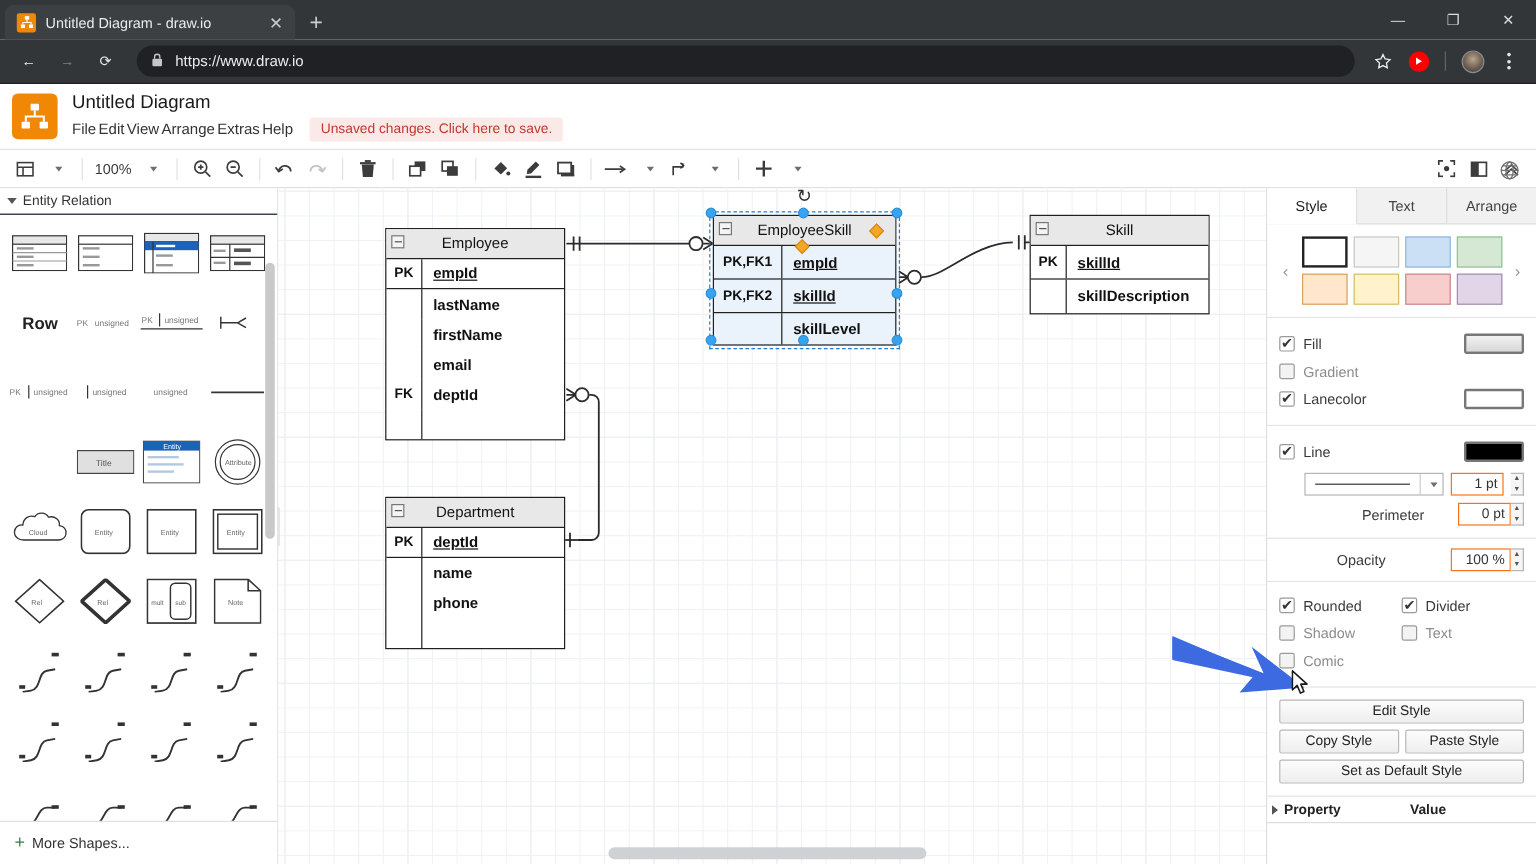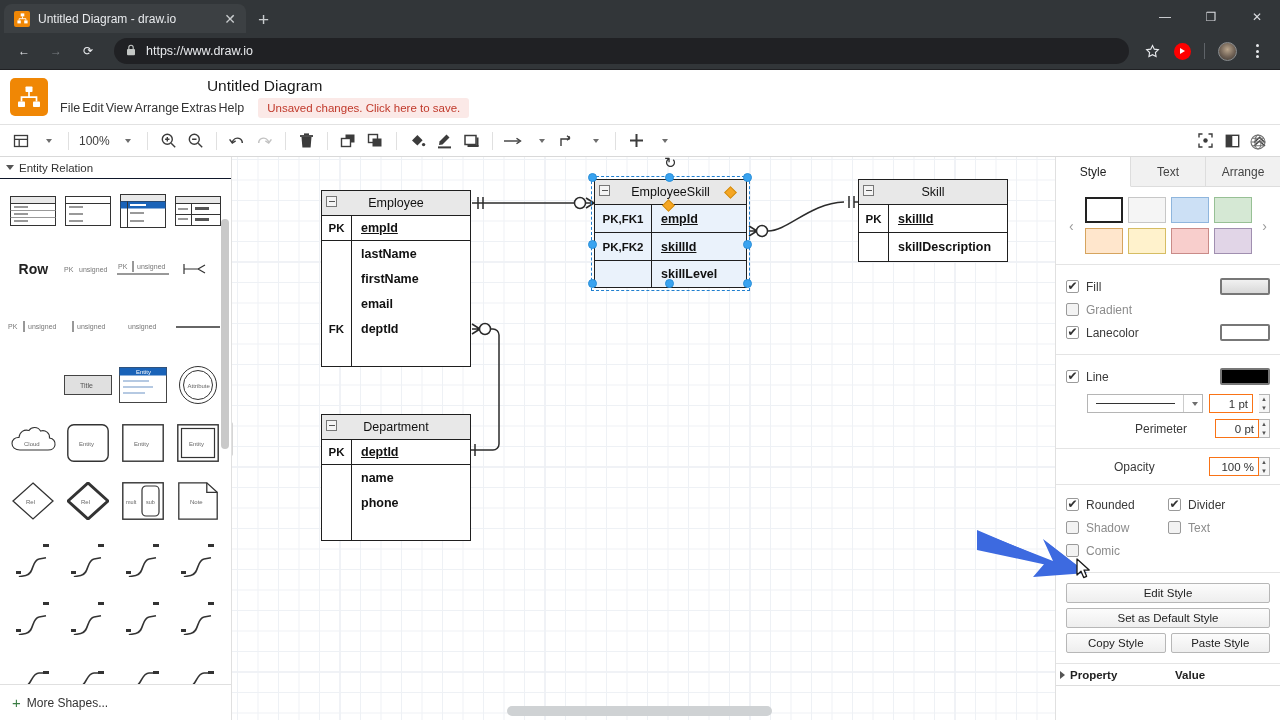--- a/index.html
+++ b/index.html
@@ -71,21 +71,21 @@
 
   
   .app { position: relative; height: 650px; background: #fff; }
   .app-header { height: 54px; display: flex; align-items: center;
     padding: 0 10px; position: relative; }
   .logo {
     width: 38px; height: 38px; background: #f08705; border-radius: 5px;
     display: flex; align-items: center; justify-content: center; flex: none;
     margin-right: 12px;
   }
-  .hdr-texts { display: flex; flex-direction: column; gap: 1px; text-align: center; }
+  .hdr-texts { display: flex; flex-direction: column; gap: 1px; }
   .doc-title { font-size: 15.5px; color: #1a1a1a; line-height: 18px; }
   .menubar { display: flex; align-items: center; gap: 2px; margin-top: 2px; }
   .menu-item { font-size: 12.5px; color: #333; cursor: pointer; }
   .unsaved {
     margin-left: 12px; background: #fbe9e7; color: #c0392b; font-size: 11.5px;
     padding: 4px 9px; border-radius: 3px; cursor: pointer;
   }
   .globe { position: absolute; right: 14px; top: 64px; color: #707070; }
 
   
@@ -959,25 +959,25 @@
           <div class="ckrow">
             <span class="ck off"></span>
             <span class="lbl muted">Comic</span>
           </div>
         </div>
       </div>
 
       <div class="fmt-sec">
         <div class="btn">Edit Style</div>
         <div class="btnrow">
-          <div class="btn">Set as Default Style</div>
-        </div>
-        <div class="btnrow">
           <div class="btn">Copy Style</div>
           <div class="btn">Paste Style</div>
+        </div>
+        <div class="btnrow">
+          <div class="btn">Set as Default Style</div>
         </div>
       </div>
 
       <div class="prop-hdr">
         <span class="tri-right"></span>
         <span class="c1">Property</span>
         <span>Value</span>
       </div>
     </div>
   </div>

